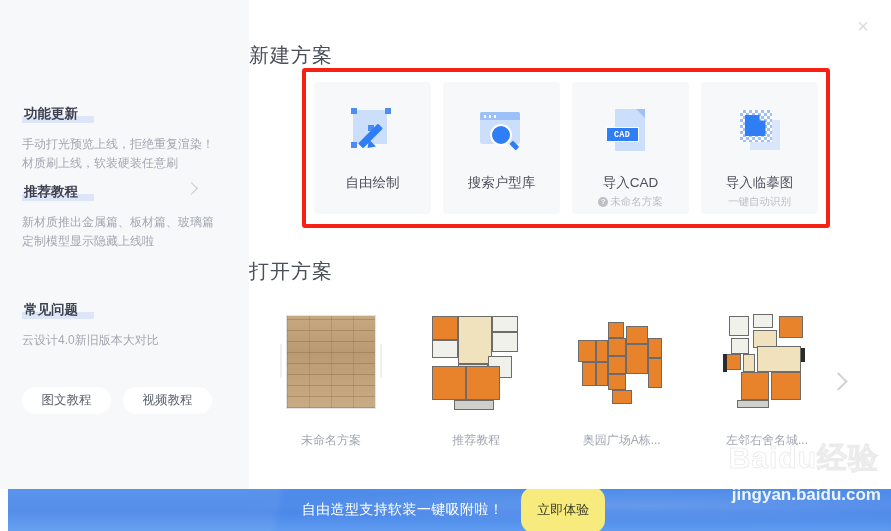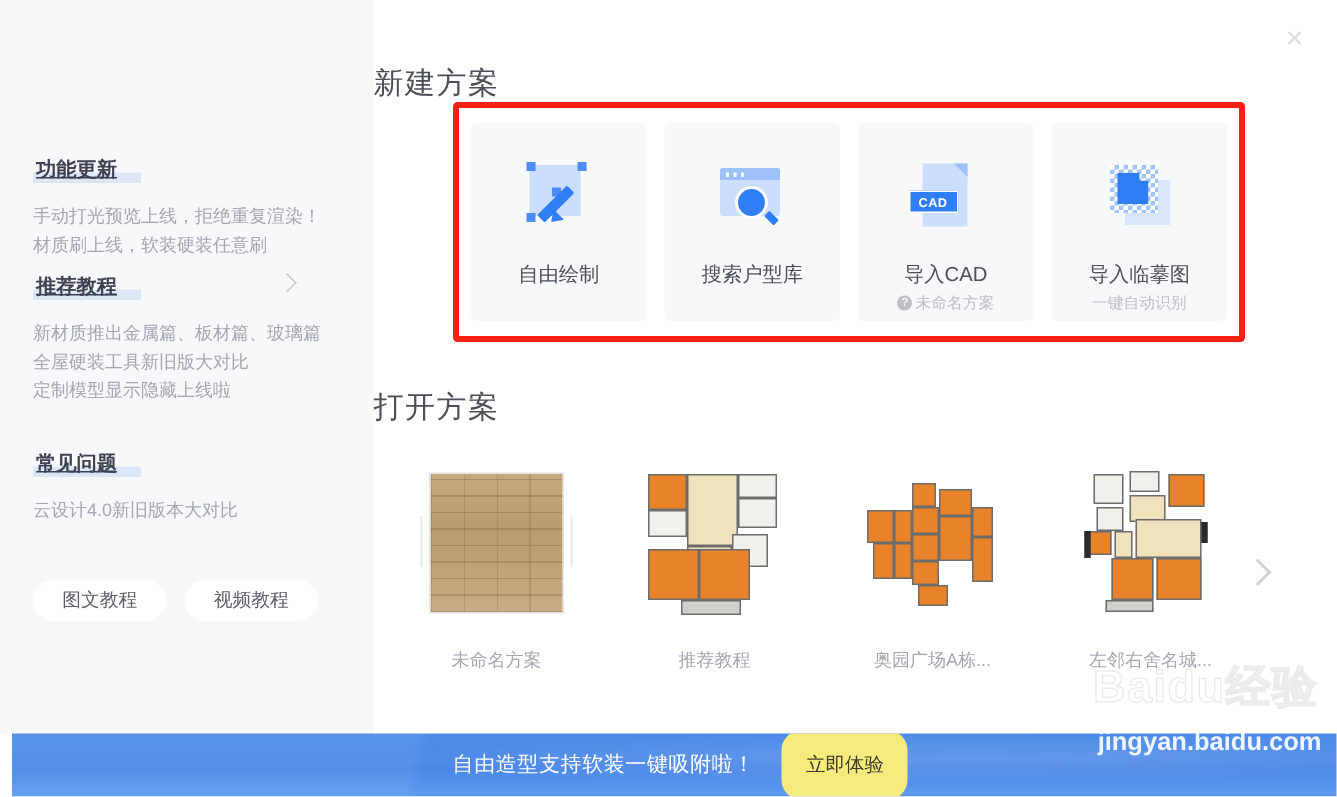--- a/index.html
+++ b/index.html
@@ -37,21 +37,20 @@
     width: 200px;
   }
   .sb-head {
     font-size: 13.5px;
     font-weight: bold;
     color: #3d4151;
     display: inline-block;
     position: relative;
     line-height: 16px;
     padding: 0 2px;
-    text-decoration: underline;
   }
   .sb-head .hl {
     position: absolute;
     left: 0;
     right: -14px;
     bottom: -1px;
     height: 7px;
     background: #dde6f7;
     z-index: 0;
   }
@@ -176,20 +175,21 @@
     flex-direction: column;
     align-items: center;
     cursor: pointer;
     user-select: none;
   }
   .card-icon {
     margin-top: 24px;
     width: 56px;
     height: 52px;
     position: relative;
+    font-family: Liberation Mono, monospace;
   }
   .card-label {
     margin-top: 16px;
     font-size: 13.5px;
     color: #4b4f5a;
   }
   .card-sub {
     margin-top: 3px;
     font-size: 10.5px;
     color: #bcbfc6;
@@ -509,21 +509,20 @@
     </div>
 
     <div class="sb-section" style="top:182px;">
       <div class="sb-head">
         <span class="hl"></span>
         <span class="txt">推荐教程</span>
       </div>
       <div class="sb-arrow"><span class="chev"></span></div>
       <div style="margin-top:13px;">
         <div class="sb-line">新材质推出金属篇、板材篇、玻璃篇</div>
-        <div class="sb-line">全屋硬装工具新旧版大对比</div>
         <div class="sb-line">定制模型显示隐藏上线啦</div>
       </div>
     </div>
 
     <div class="sb-section" style="top:300px;">
       <div class="sb-head">
         <span class="hl"></span>
         <span class="txt">常见问题</span>
       </div>
       <div style="margin-top:13px;">

